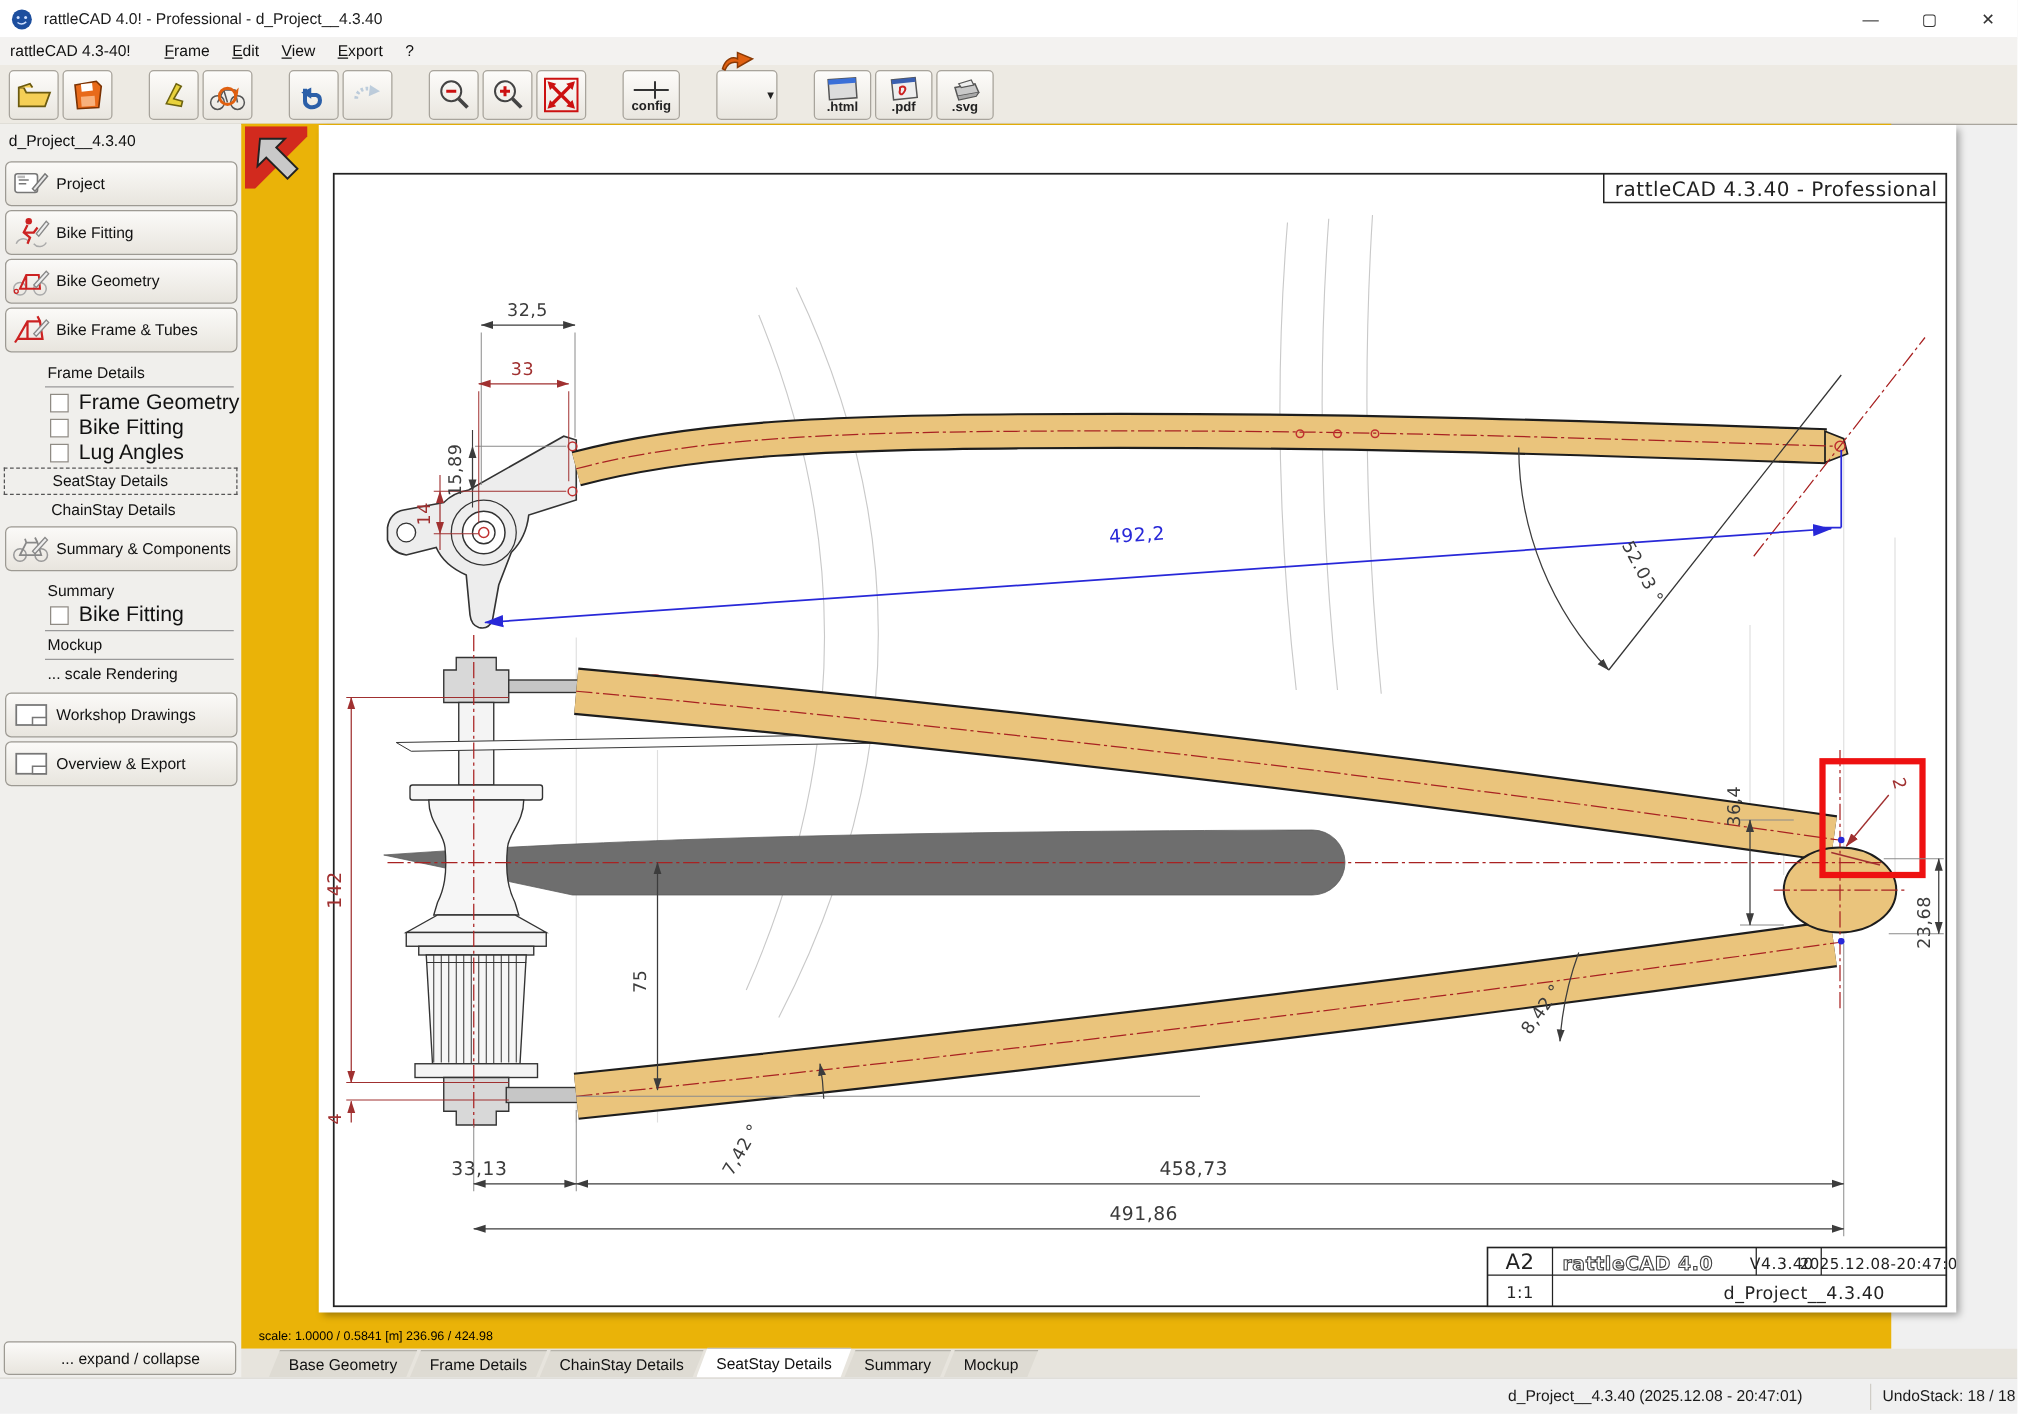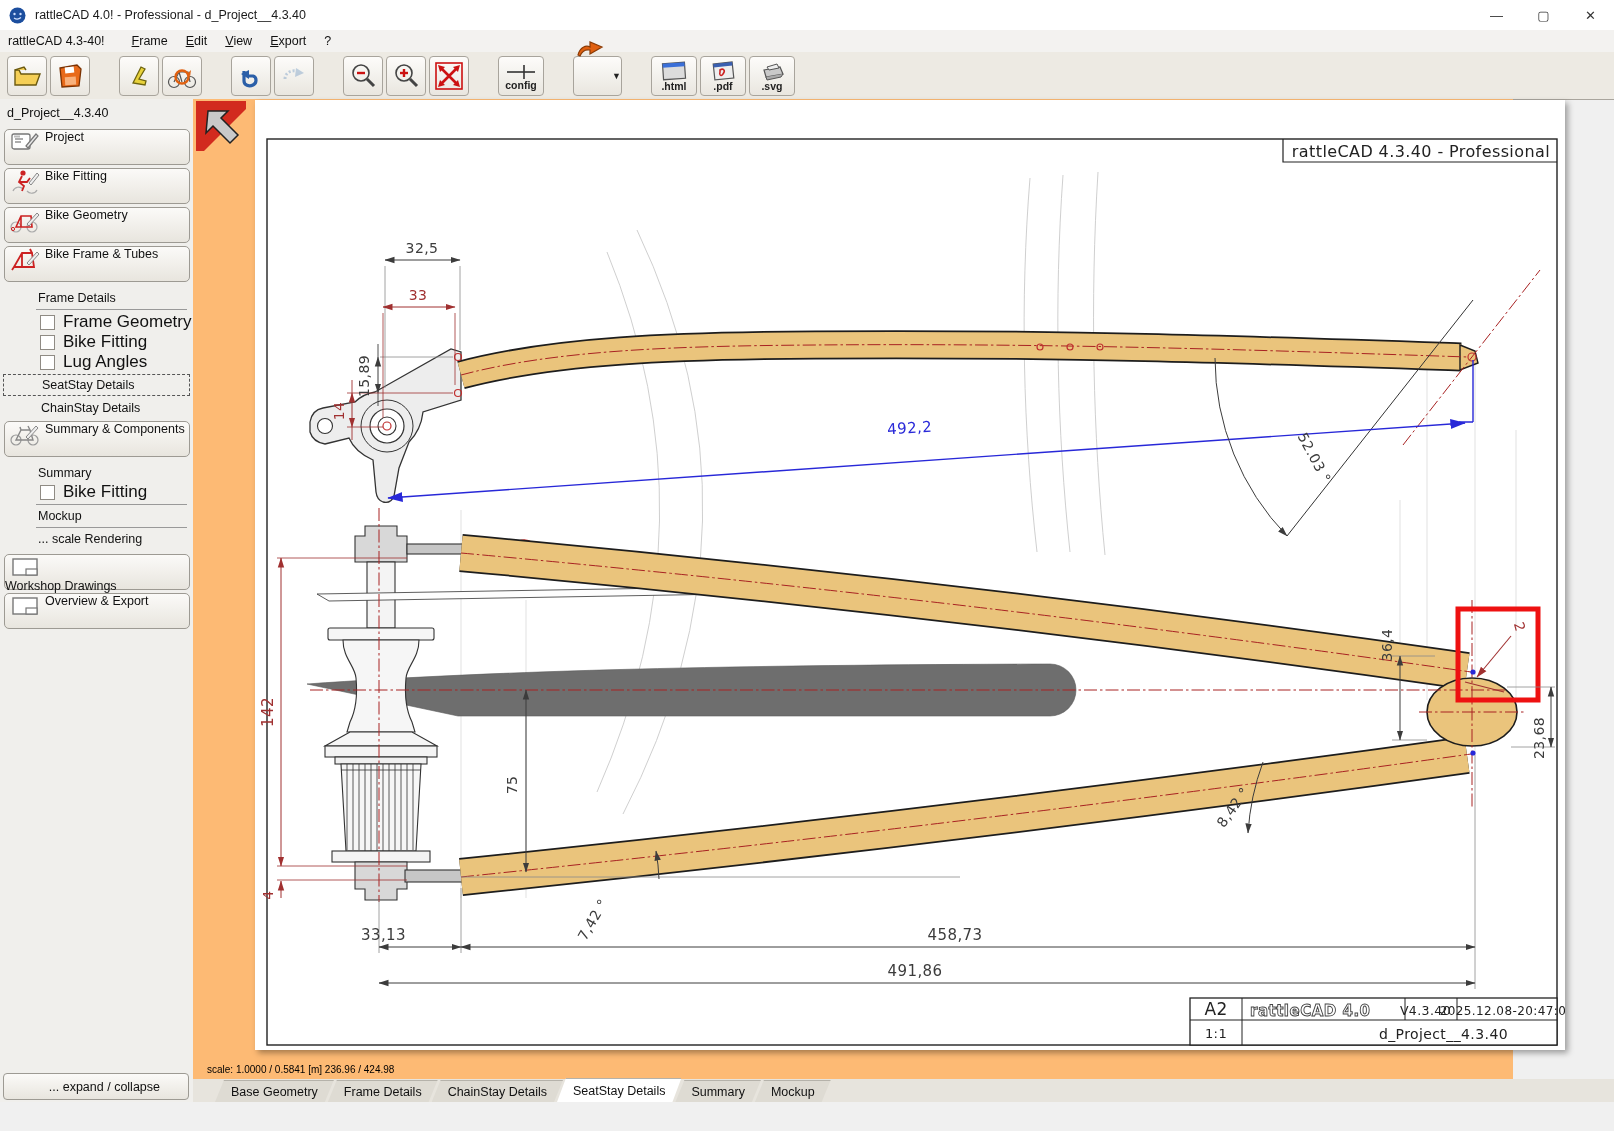--- a/index.html
+++ b/index.html
@@ -29,35 +29,35 @@
         background:linear-gradient(#fdfcfa,#e9e6df);display:flex;flex-direction:column;
         align-items:center;justify-content:center;margin-right:3px;box-sizing:border-box;}
   .tbtn .cap{font-size:10.5px;font-weight:bold;color:#222;line-height:10px;margin-top:-2px;}
   .tsep{width:26px;}
   .tbtn.wide{min-width:46px;}
 
   
   .sidebar{position:absolute;left:0;top:99px;width:193px;bottom:29px;background:#f0efec;}
   .side-proj{font-size:12.5px;padding:7px 0 6px 7px;}
   .sbtn{margin:3px 3px 3px 4px;height:36px;border:1px solid #9d9a93;border-radius:5px;
-        background:linear-gradient(#fbfaf8,#e8e5de);display:flex;align-items:flex-start;
+        background:linear-gradient(#fbfaf8,#e8e5de);display:flex;align-items:center;
         font-size:12.5px;box-sizing:border-box;}
   .sbtn .sicon{width:40px;display:flex;justify-content:center;}
   .side-label{font-size:12.5px;padding:6px 0 2px 38px;}
   .side-hr{border:none;border-top:1px solid #999;margin:2px 6px 2px 36px;}
   .chk-row{display:flex;align-items:center;font-size:17px;height:20px;padding-left:40px;}
   .chk{width:13px;height:13px;border:1px solid #8f8b84;background:#fff;margin-right:8px;}
   .side-item{font-size:12.5px;padding:3px 0 3px 38px;margin:1px 3px;}
   .side-item.selected{border:1px dashed #555;margin:2px 3px;}
   .expand-btn{position:absolute;left:3px;right:4px;bottom:2px;height:27px;border:1px solid #9d9a93;
         border-radius:4px;background:linear-gradient(#fbfaf8,#e8e5de);font-size:12.5px;
         display:flex;align-items:center;justify-content:flex-end;padding-right:28px;box-sizing:border-box;}
 
   
-  .canvas{position:absolute;left:193px;top:99px;width:1320px;height:980px;background:#fdba74;}
+  .canvas{position:absolute;left:193px;top:99px;width:1320px;height:980px;background:#eab308;}
   .sheet{position:absolute;left:62px;top:1px;width:1310px;height:950px;background:#ffffff;
          box-shadow:3px 3px 6px rgba(0,0,0,.35);}
   .sheet svg{position:absolute;left:0;top:0;}
   .navwidget{position:absolute;left:3px;top:2px;width:50px;height:50px;}
   .scaletext{position:absolute;left:14px;bottom:4px;font-size:10px;color:#000;}
 
   
   .cad{font-family:"DejaVu Sans",sans-serif;letter-spacing:.4px;}
   .dg{fill:#3c3c3c;font-size:14px;}
   .dr{fill:#a03030;font-size:14px;}
@@ -303,21 +303,21 @@
     <div class="side-label">Summary</div>
     <div class="chk-row">
       <span class="chk"></span>
       <span>Bike Fitting</span>
     </div>
     <hr class="side-hr">
     <div class="side-label" style="padding-top:2px;">Mockup</div>
     <hr class="side-hr">
     <div class="side-label" style="padding-top:2px;">... scale Rendering</div>
 
-    <div class="sbtn" style="margin-top:6px;flex-direction:column;">
+    <div class="sbtn" style="margin-top:6px;">
       <span class="sicon">
         <svg width="30" height="24" viewBox="0 0 30 24">
           <rect x="3" y="4" width="24" height="16" fill="#fff" stroke="#777" stroke-width="1.4"></rect>
           <rect x="16" y="14" width="11" height="6" fill="#fff" stroke="#777" stroke-width="1.2"></rect>
         </svg>
       </span>
       <span>Workshop Drawings</span>
     </div>
     <div class="sbtn">
       <span class="sicon">
@@ -544,14 +544,19 @@
 
   <div class="tabstrip">
     <div class="tab">Base Geometry</div>
     <div class="tab">Frame Details</div>
     <div class="tab">ChainStay Details</div>
     <div class="tab active">SeatStay Details</div>
     <div class="tab">Summary</div>
     <div class="tab">Mockup</div>
   </div>
 
+  <div class="statusbar">
+    <span class="sb-proj">d_Project__4.3.40 (2025.12.08 - 20:47:01)</span>
+    <span class="sb-div"></span>
+    <span class="sb-undo">UndoStack: 18 / 18</span>
+  </div>
 
 </div>
 
 </body></html>

